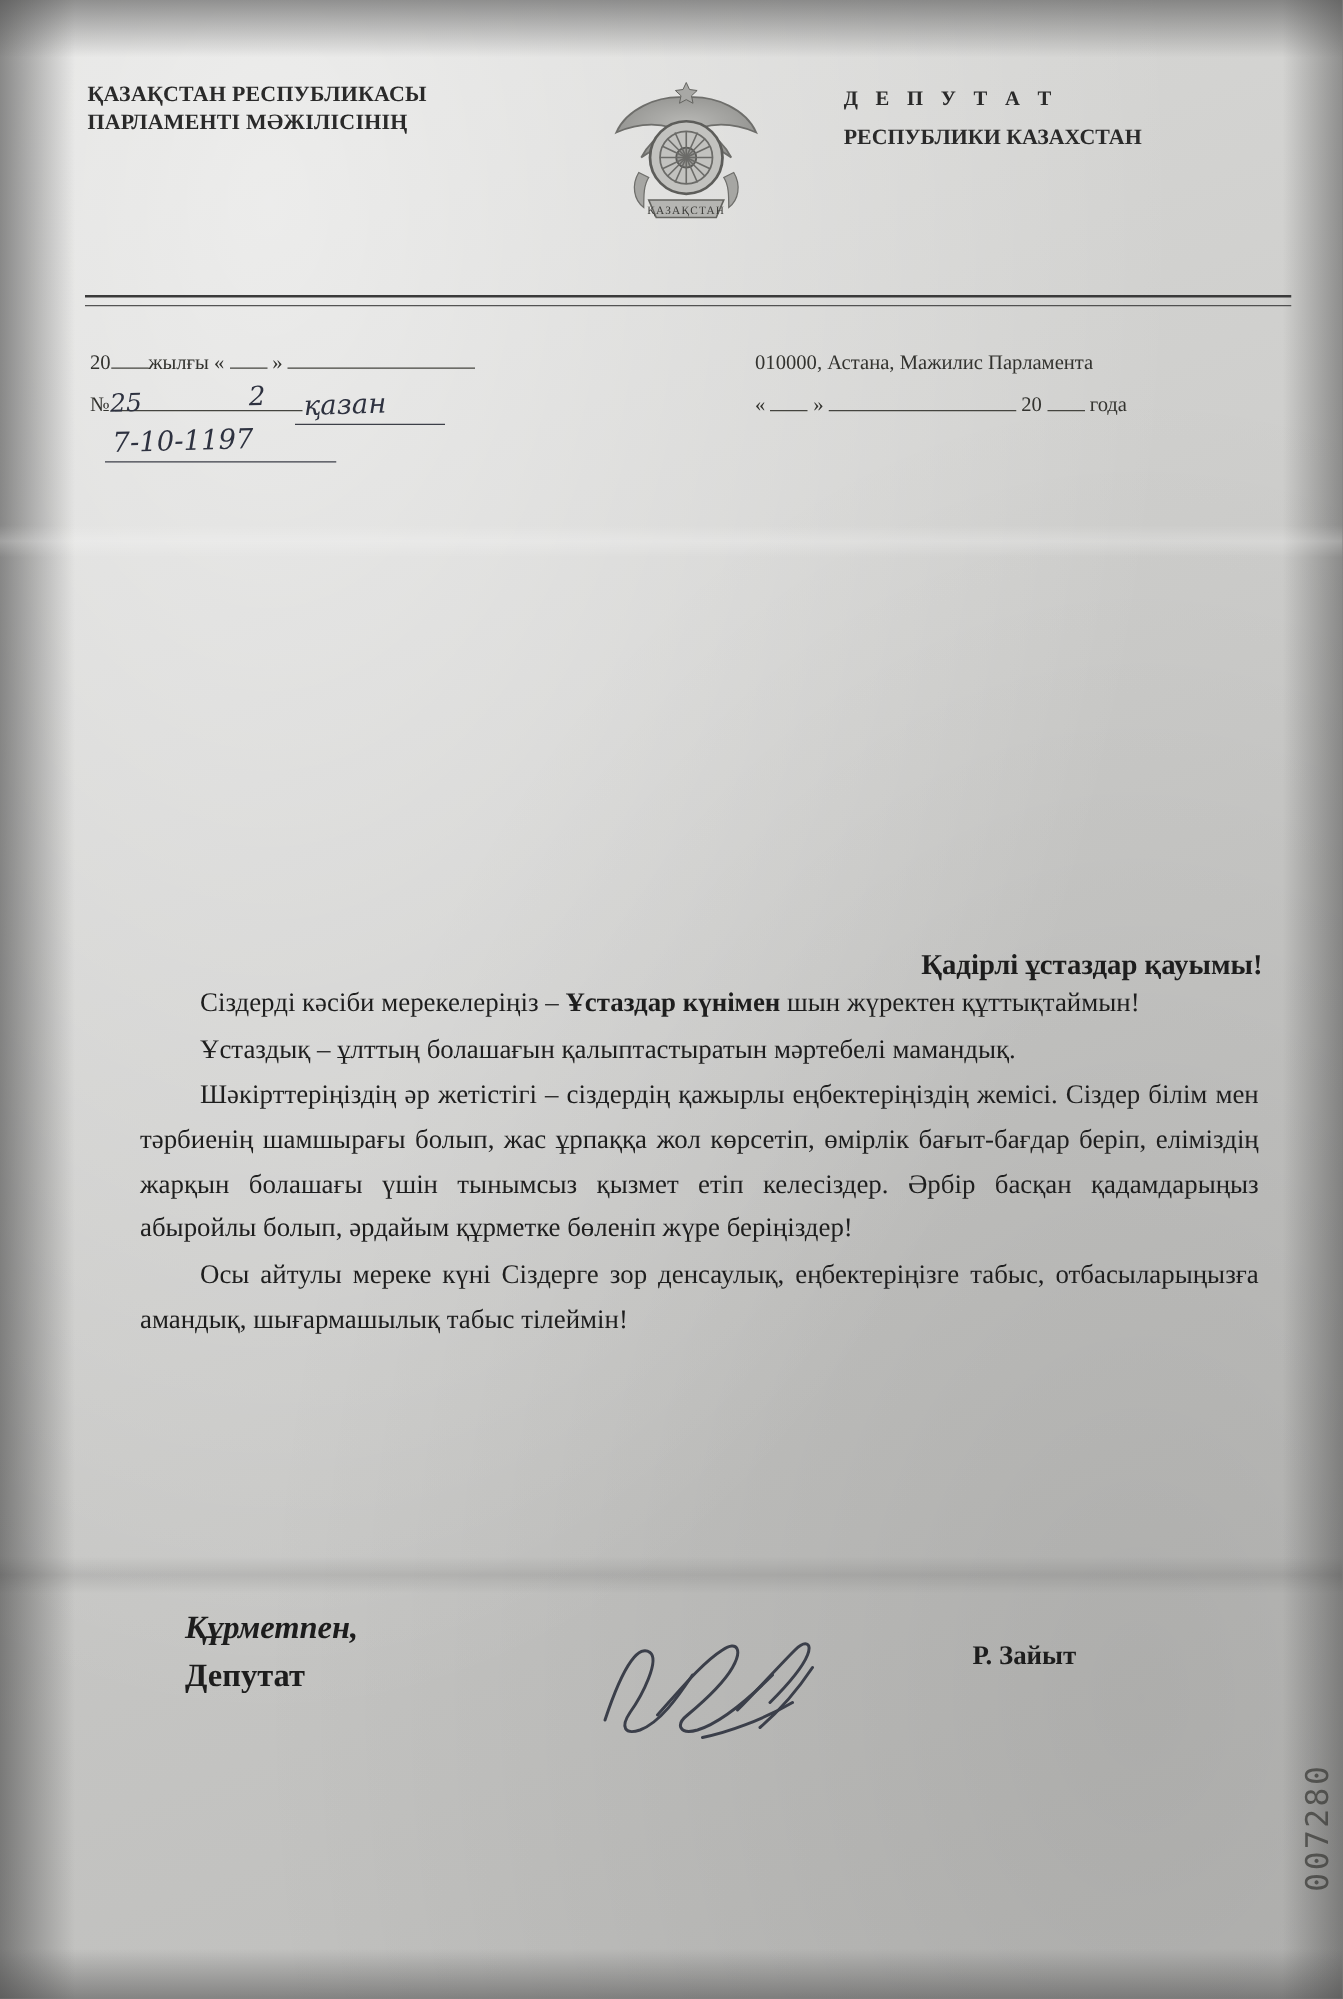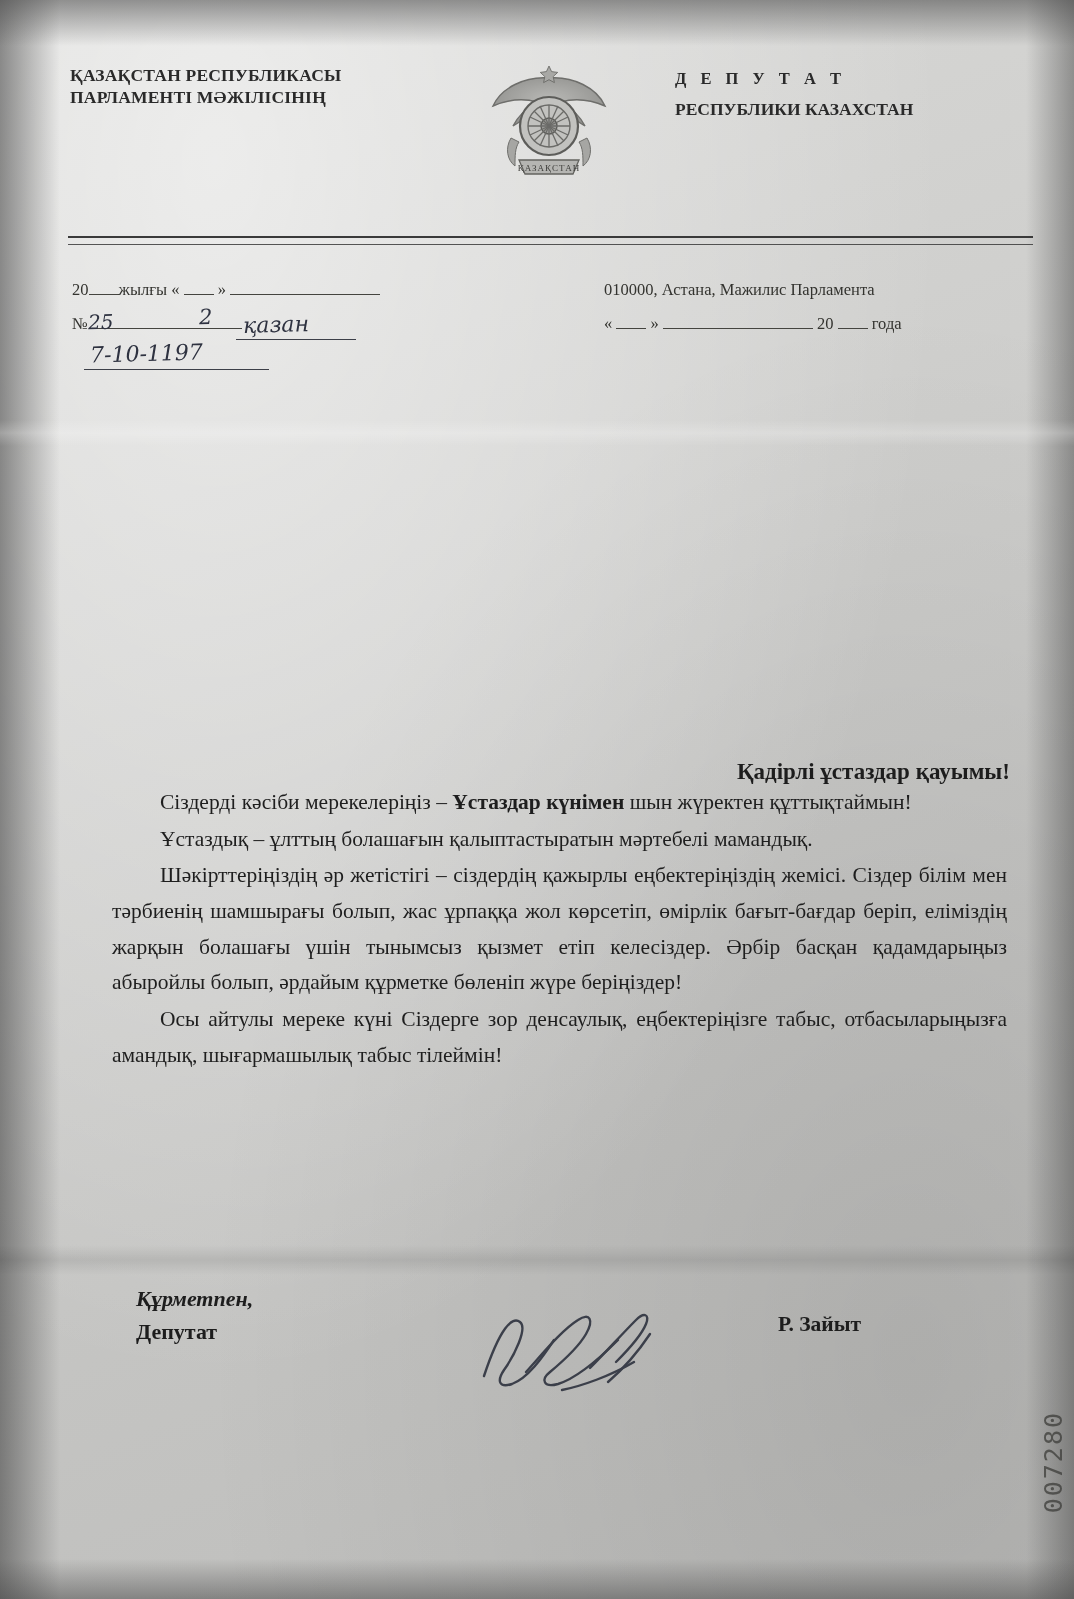--- a/index.html
+++ b/index.html
@@ -155,22 +155,22 @@
     line-height: 1.66;
     color: #1e1e1e;
     text-align: justify;
   }
   #body-text p { margin: 0 0 1px 0; text-indent: 48px; }
   #body-text b { font-weight: bold; }
 
   
   #sign-left {
     position: absolute;
-    left: 136px; top: 1282px;
-    font-size: 22px;
+    left: 148px; top: 1282px;
+    font-size: 26px;
     font-weight: bold;
     color: #1d1d1d;
     line-height: 1.5;
   }
   #sign-left .regards { font-style: italic; }
   #sign-right {
     position: absolute;
     left: 778px; top: 1312px;
     font-size: 21.5px;
     font-weight: bold;

